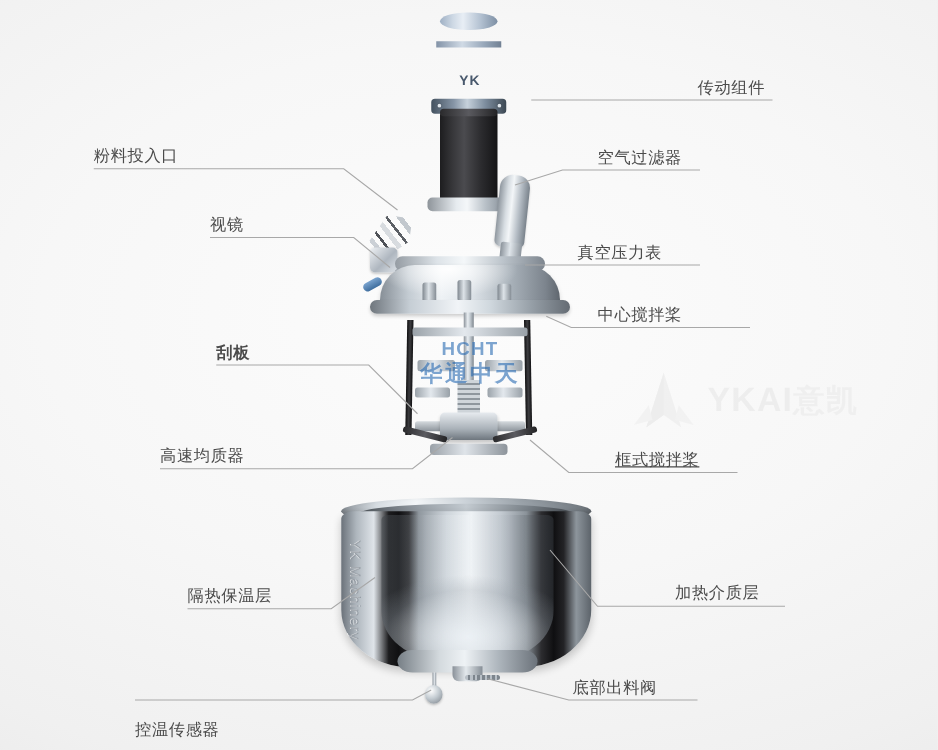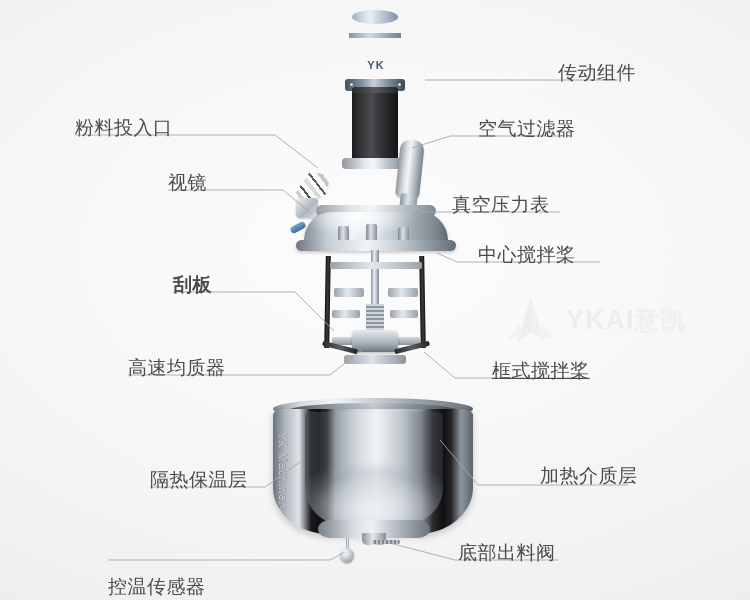--- a/index.html
+++ b/index.html
@@ -15,21 +15,21 @@
     overflow:hidden;
   }
 
   
   #leaders{ position:absolute; left:0; top:0; width:750px; height:600px; pointer-events:none; }
   #leaders path{ fill:none; stroke:#a8a8a8; stroke-width:.9; }
 
   
   .label{
     position:absolute;
-    font-size:19px;
+    font-size:13px;
     color:#4b4b4b;
     letter-spacing:.5px;
     white-space:nowrap;
     line-height:1;
   }
   .label.right{ transform:translateX(0); }
 
   .caption{
     position:absolute; right:12px; bottom:10px;
     font-size:11px; color:#8e8e8e; letter-spacing:.6px; white-space:nowrap;
@@ -350,20 +350,24 @@
     <div class="tank-outer"></div>
     <div class="tank-inner-shade"></div>
     <div class="tank-emboss">YK Machinery</div>
     <div class="tank-base"></div>
     <div class="discharge"></div>
     <div class="valve-rod"></div>
     <div class="sensor-stem"></div>
     <div class="sensor-ball"></div>
   </div>
 
+  <div id="wm2">
+    <div class="l1">HCHT</div>
+    <div class="l2">华通中天</div>
+  </div>
 
   <svg id="leaders" viewBox="0 0 750 600">
 
     <path d="M75 135 L275 135 L318 168"></path>
     <path d="M168 190 L283 190 L312 214"></path>
     <path d="M173 292 L295 292 L334 331"></path>
     <path d="M128 375 L330 375 L362 350"></path>
     <path d="M150 487 L265 487 L300 462"></path>
     <path d="M108 560 L330 560 L345 552"></path>
 
@@ -378,21 +382,21 @@
 
   <div class="label" style="left:75px;  top:118px;">粉料投入口</div>
   <div class="label" style="left:168px; top:173px;">视镜</div>
   <div class="label" style="left:173px; top:275px;font-weight:bold;">刮板</div>
   <div class="label" style="left:128px; top:358px;">高速均质器</div>
   <div class="label" style="left:150px; top:470px;">隔热保温层</div>
   <div class="label" style="left:108px; top:543px;margin-top:34px;">控温传感器</div>
 
   <div class="label right" style="left:558px; top:63px;">传动组件</div>
   <div class="label right" style="left:478px; top:119px;">空气过滤器</div>
-  <div class="label right" style="left:452px; top:195px;">真空压力表</div>
+  <div class="label right" style="left:462px; top:195px;">真空压力表</div>
   <div class="label right" style="left:478px; top:245px;">中心搅拌桨</div>
   <div class="label right" style="left:492px; top:361px;text-decoration:underline;">框式搅拌桨</div>
   <div class="label right" style="left:540px; top:468px;font-family:Liberation Mono, monospace;">加热介质层</div>
   <div class="label right" style="left:458px; top:543px;">底部出料阀</div>
 
   <div id="wm">
     <svg class="wm-mark" viewBox="0 0 52 48">
       <path d="M26 2 L40 46 L26 36 L12 46 Z" fill="#e9e9e9"></path>
       <path d="M26 2 L26 36 L12 46 Z" fill="#e2e2e2"></path>
       <path d="M2 44 L14 28 L17 40 Z" fill="#ececec"></path>

